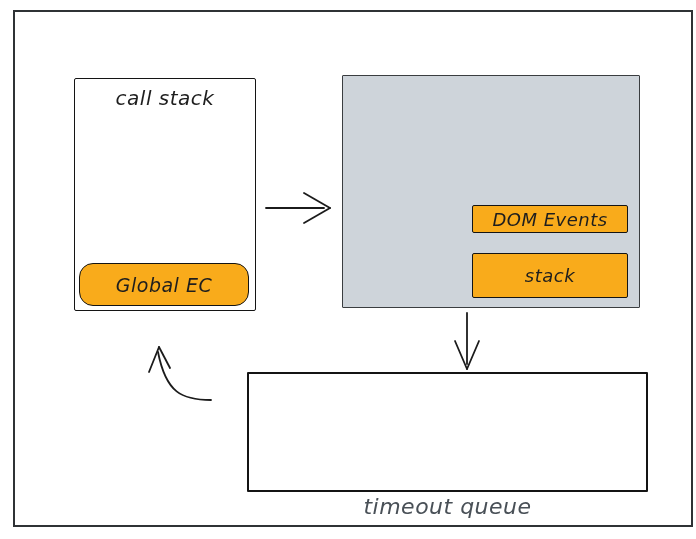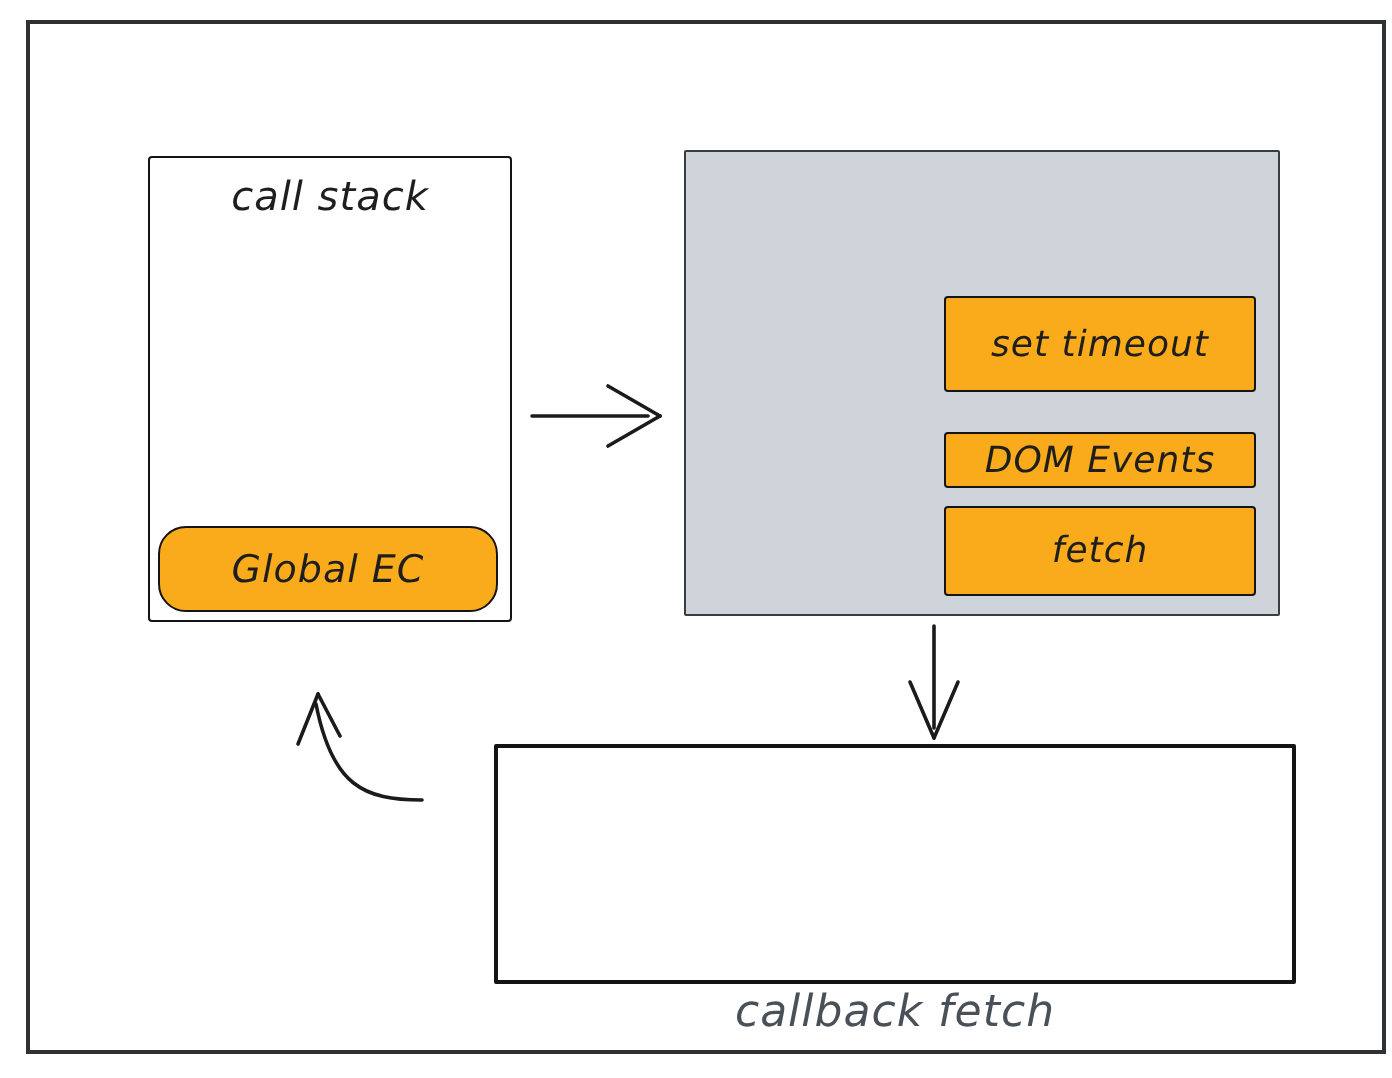--- a/index.html
+++ b/index.html
@@ -78,21 +78,21 @@
     width: 156px;
     background: #f9ab1b;
     border: 1.8px solid #141414;
     border-radius: 2px;
     display: flex;
     align-items: center;
     justify-content: center;
     font-size: 18px;
   }
   .api-item-0 { top: 72px;  height: 48px; }
-  .api-item-1 { top: 129px; height: 28px; margin-top: 11px; }
+  .api-item-1 { top: 129px; height: 28px; }
   .api-item-2 { top: 177px; height: 45px; }
 
   
   .callback-queue {
     position: absolute;
     left: 243px; top: 372px;
     width: 401px; height: 120px;
     background: #ffffff;
     border: 2px solid #141414;
     border-radius: 1px;
@@ -127,27 +127,26 @@
 <div class="canvas">
 
   <div class="outer-frame"></div>
 
   <div class="call-stack">
     <div class="call-stack-title hand">call stack</div>
     <div class="global-ec hand">Global EC</div>
   </div>
 
   <div class="web-apis">
-    <div class="api-item api-item-0 hand">set timeout</div>
     <div class="api-item api-item-1 hand">DOM Events</div>
-    <div class="api-item api-item-2 hand">fetch</div>
+    <div class="api-item api-item-2 hand">stack</div>
   </div>
 
   <div class="callback-queue"></div>
-  <div class="callback-queue-label hand">callback fetch</div>
+  <div class="callback-queue-label hand">timeout queue</div>
 
   <svg class="arrows" viewBox="0 0 696 539" xmlns="http://www.w3.org/2000/svg">
 
     <g>
       <path d="M262,208 L320,208"></path>
       <path d="M300,193 L326,208"></path>
       <path d="M300,223 L326,208"></path>
     </g>
 
     <g>

